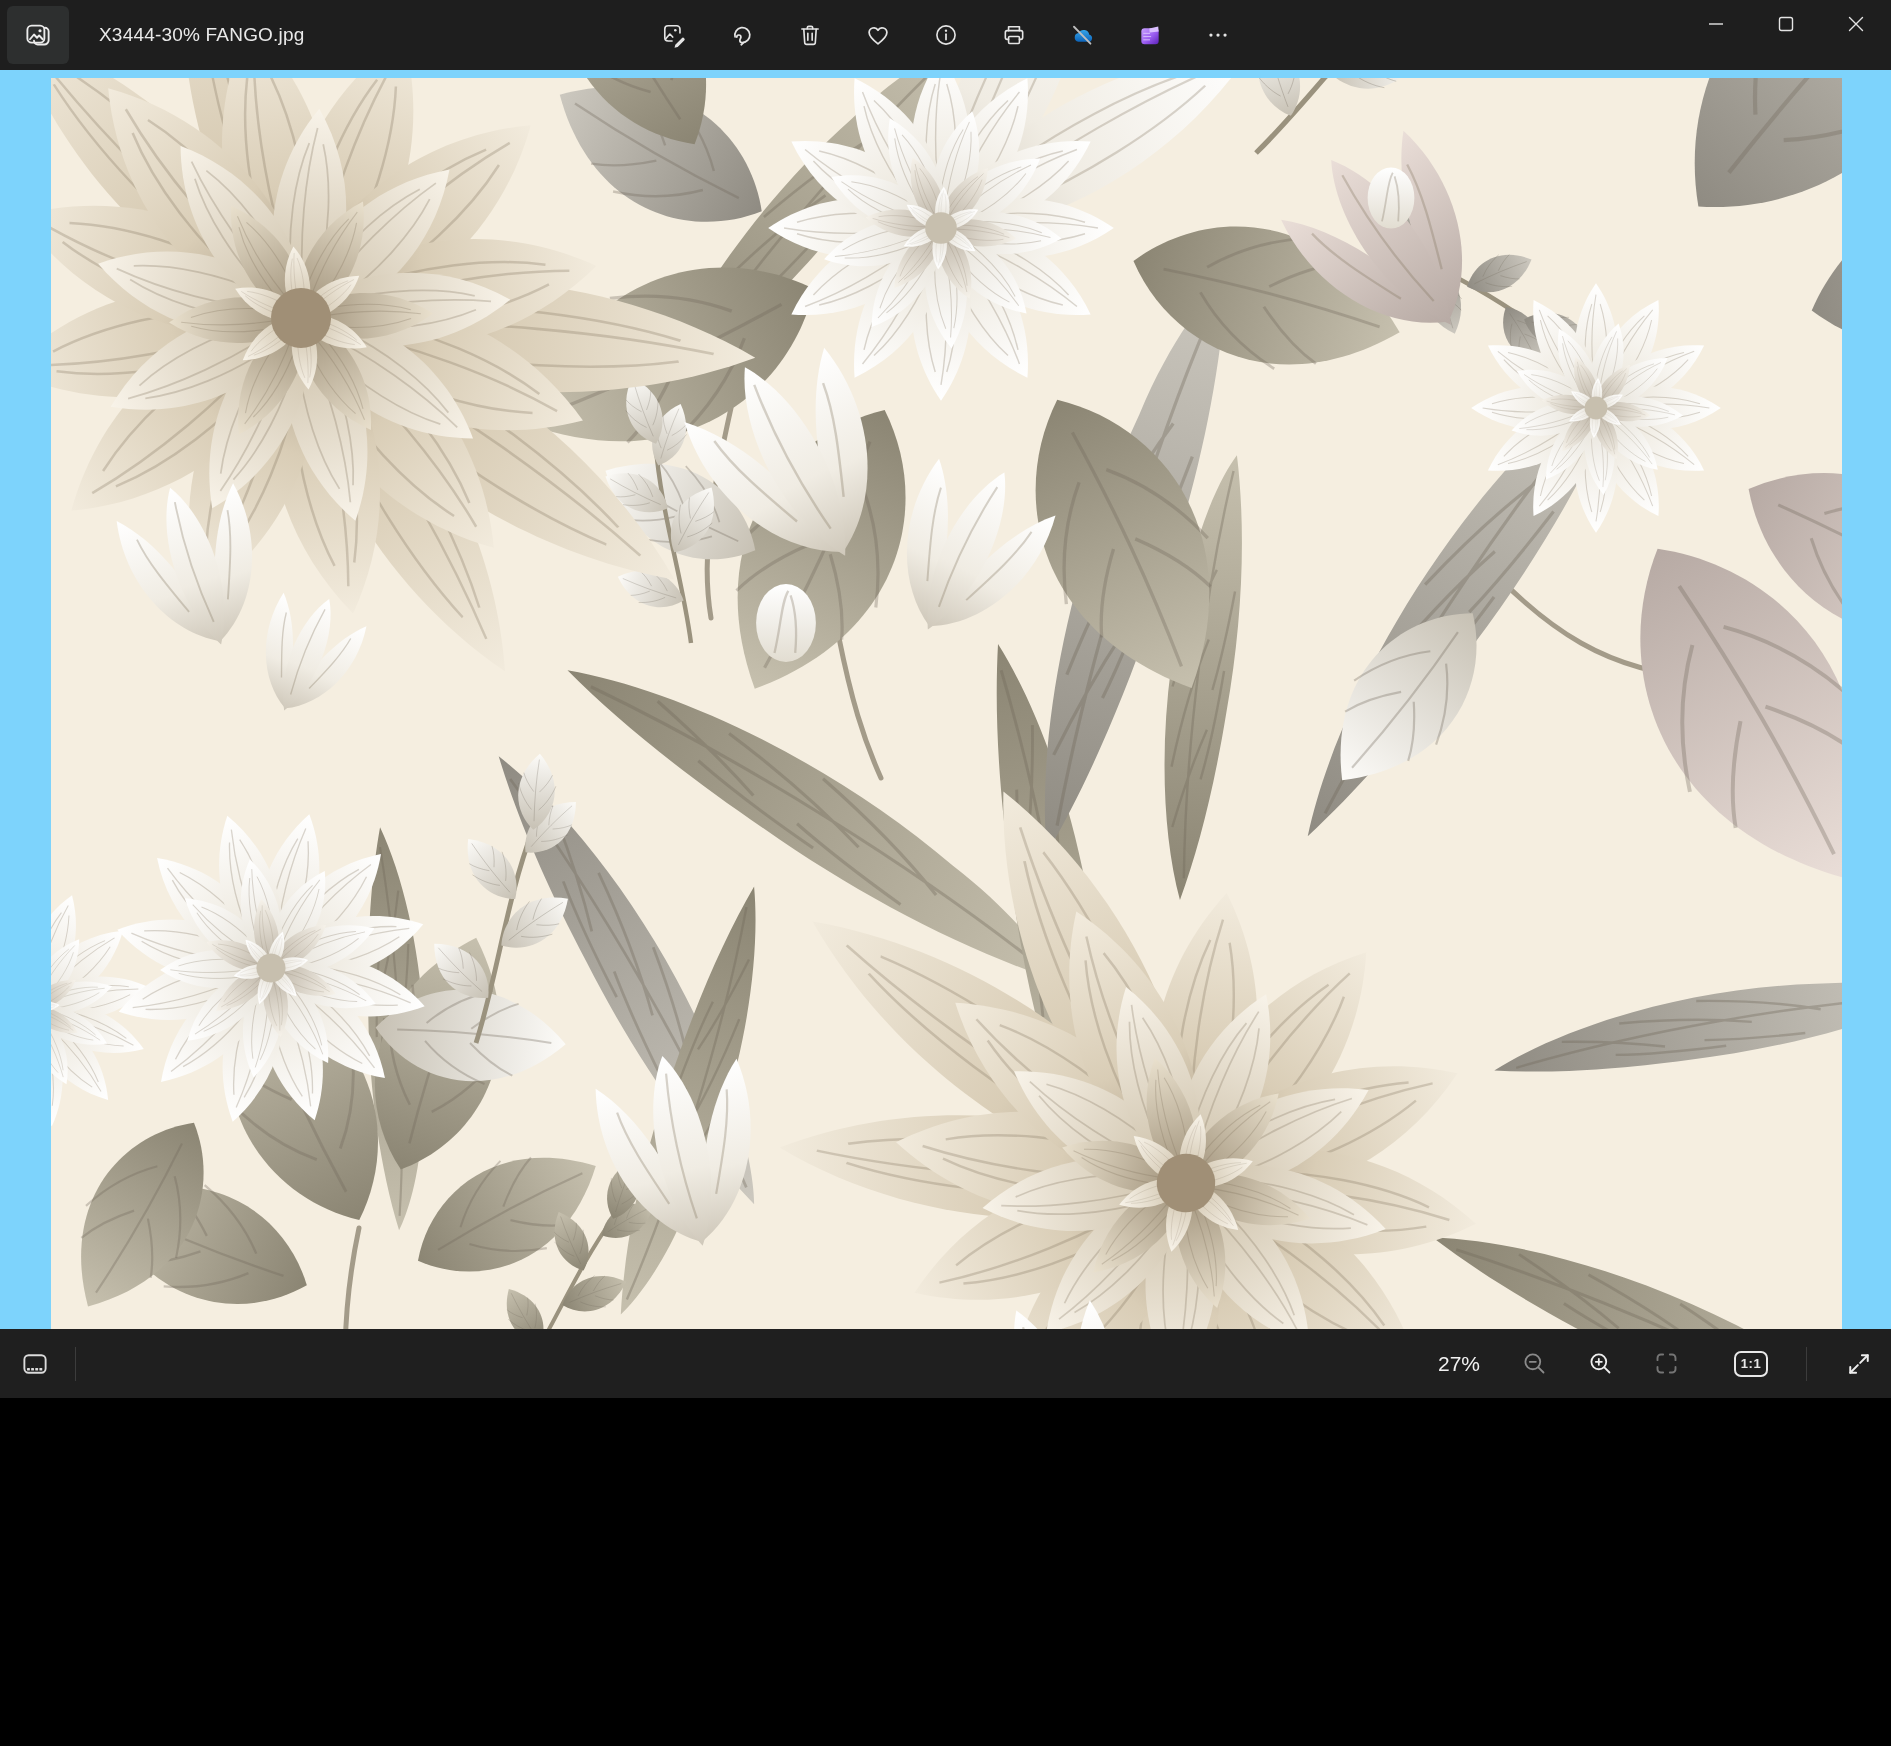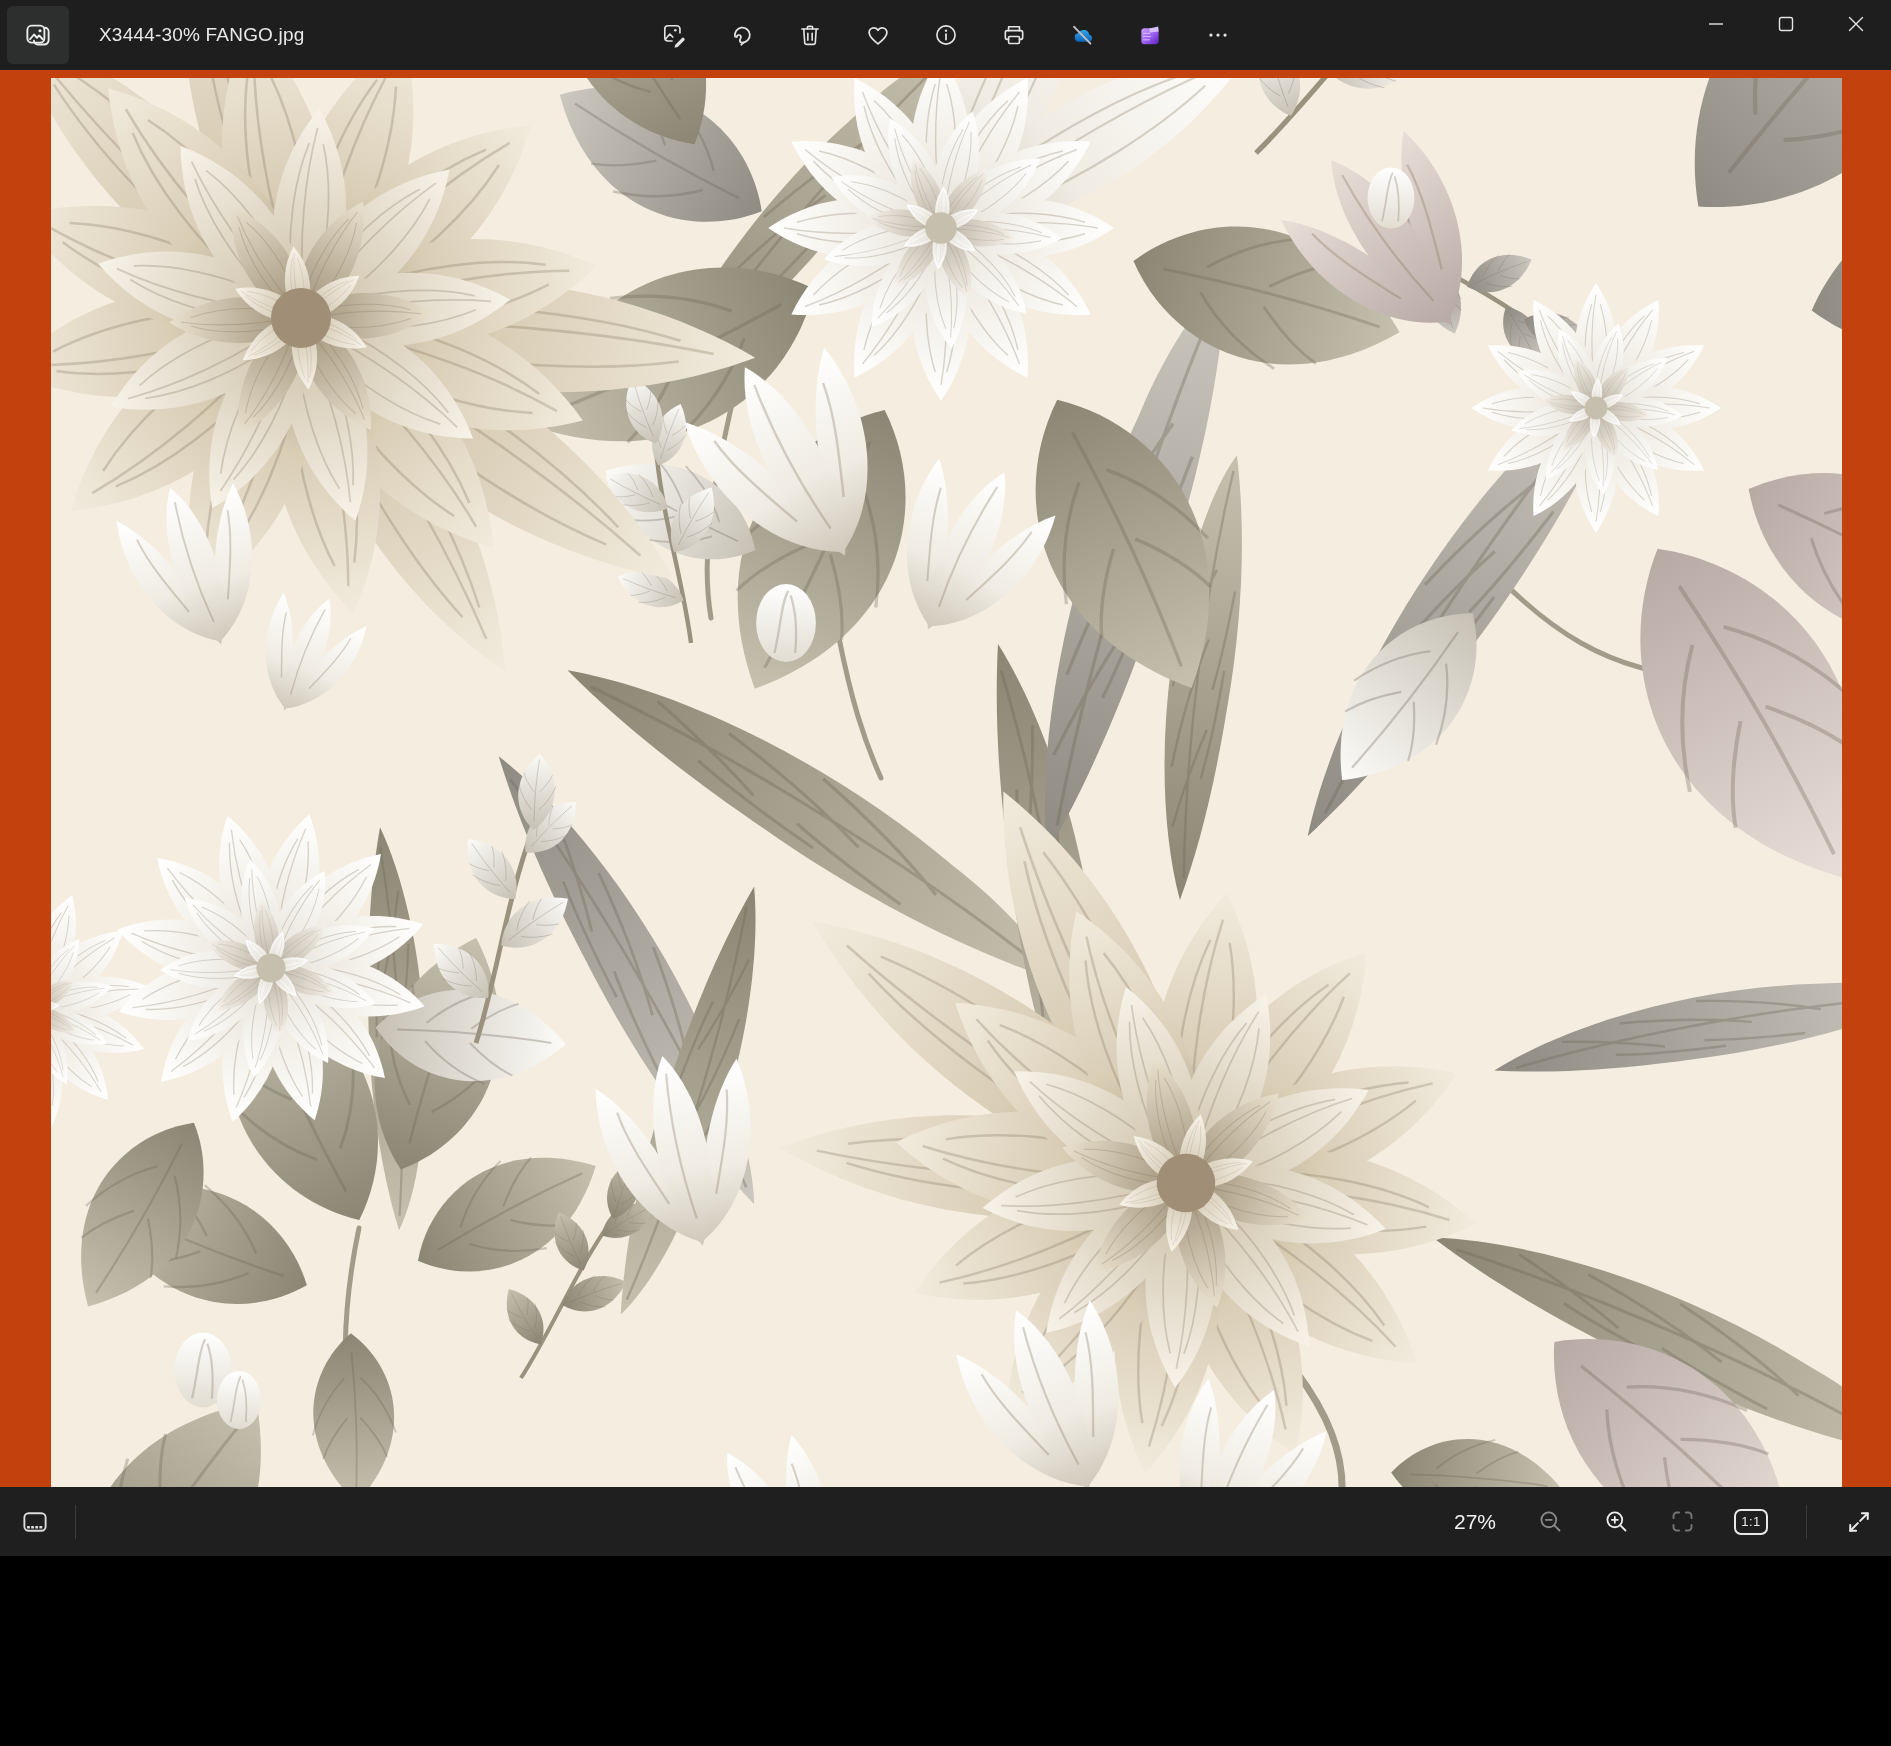--- a/index.html
+++ b/index.html
@@ -1,17 +1,17 @@
 <!DOCTYPE html>
 <html><head>
 <meta charset="utf-8">
 <style>
   html,body{margin:0;padding:0;background:#000;}
   body{font-family:"Liberation Sans", sans-serif; -webkit-font-smoothing:antialiased;}
-  .window{position:relative;width:1891px;height:1556px;background:#c2410c;overflow:hidden;}
+  .window{position:relative;width:1891px;height:1398px;background:#7dd3fc;overflow:hidden;}
 
   
   .titlebar{position:absolute;top:0;left:0;right:0;height:70px;background:#1e1e1e;}
   .logo-tile{position:absolute;left:7px;top:6px;width:62px;height:58px;background:#2d2f2f;border-radius:6px;
              display:flex;align-items:center;justify-content:center;cursor:pointer;}
   .title-text{position:absolute;left:99px;top:0;height:70px;display:flex;align-items:center;
               color:#e9e9e9;font-size:19px;letter-spacing:.2px;white-space:nowrap;}
   .tb-center{position:absolute;left:50%;top:0;height:70px;transform:translateX(-50%);
              display:flex;align-items:center;gap:42px;}
   .tb-btn{width:26px;height:26px;display:flex;align-items:center;justify-content:center;cursor:pointer;}
@@ -24,22 +24,22 @@
 
   
   .bottombar{position:absolute;left:0;bottom:0;right:0;height:69px;background:#1f1f1f;}
   .bb-left{position:absolute;left:12px;top:0;height:69px;display:flex;align-items:center;gap:17px;}
   .bb-iconbox{width:46px;height:46px;display:flex;align-items:center;justify-content:center;cursor:pointer;}
   .bb-div{width:1px;height:34px;background:#3c3c3c;}
   .bb-right{position:absolute;right:18px;top:0;height:69px;display:flex;align-items:center;gap:38px;justify-content:space-between;}
   .zoom-label{color:#f1f1f1;font-size:21px;min-width:46px;text-align:center;}
   .bb-btn{width:28px;height:28px;display:flex;align-items:center;justify-content:center;cursor:pointer;}
   .one-one{box-sizing:border-box;width:34px;height:26px;border:2px solid #e8e8e8;border-radius:7px;
-           color:#e8e8e8;font-size:13px;font-weight:normal;display:flex;align-items:center;justify-content:center;
-           letter-spacing:.5px;cursor:pointer;}
+           color:#e8e8e8;font-size:13px;font-weight:bold;display:flex;align-items:center;justify-content:center;
+           letter-spacing:.5px;cursor:pointer;margin-left:16px;}
 </style>
 </head>
 <body>
 
 <div class="window">
 
   <div class="titlebar">
     <div class="logo-tile">
       <svg width="30" height="30" viewBox="0 0 24 24">
         <g fill="none" stroke="#ececec" stroke-width="1.5" stroke-linecap="round" stroke-linejoin="round">

